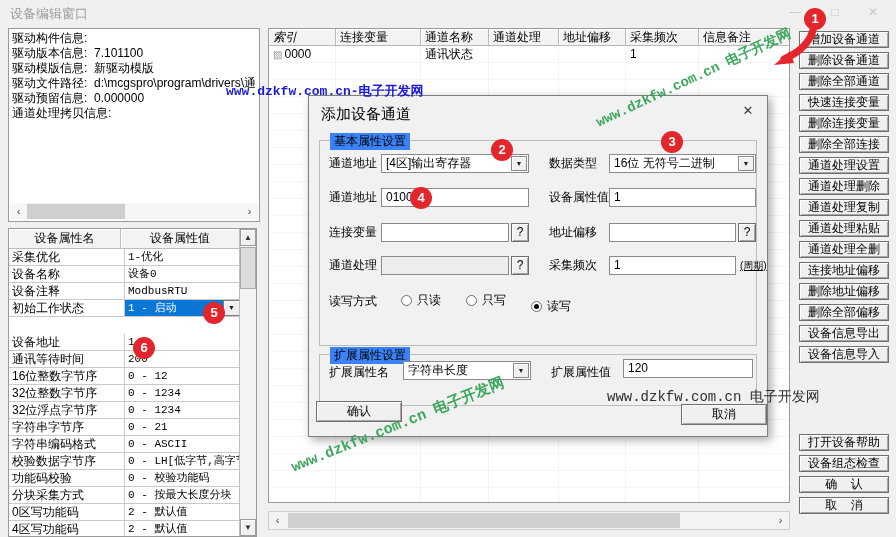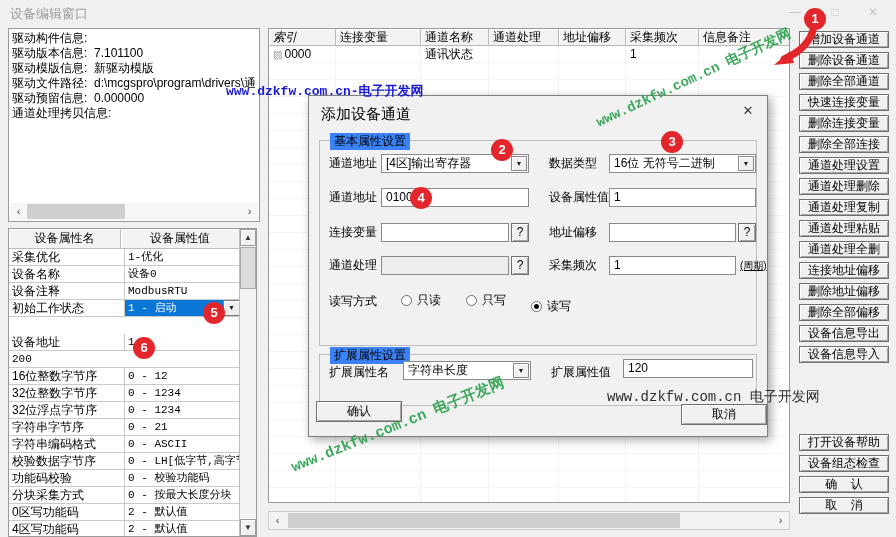--- a/index.html
+++ b/index.html
@@ -142,20 +142,21 @@
           <div class="pname">初始工作状态</div>
           <div class="pval sel"><span>1 - 启动</span><div class="pdrop">▼</div></div>
         </div>
         <div class="prow">
         </div>
         <div class="prow">
           <div class="pname">设备地址</div>
           <div class="pval"><span>1</span></div>
         </div>
         <div class="prow">
+          <div class="pname">通讯等待时间</div>
           <div class="pval"><span>200</span></div>
         </div>
         <div class="prow">
           <div class="pname">16位整数字节序</div>
           <div class="pval"><span>0 - 12</span></div>
         </div>
         <div class="prow">
           <div class="pname">32位整数字节序</div>
           <div class="pval"><span>0 - 1234</span></div>
         </div>

